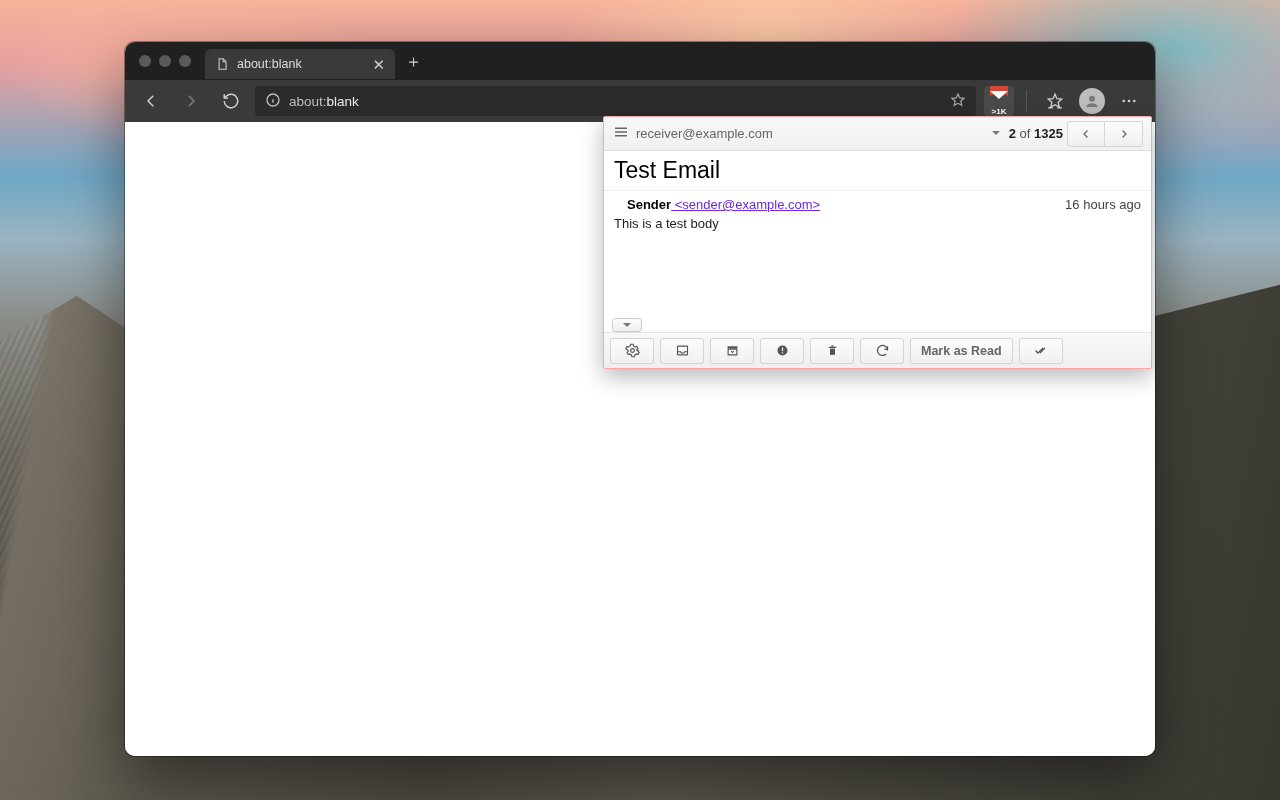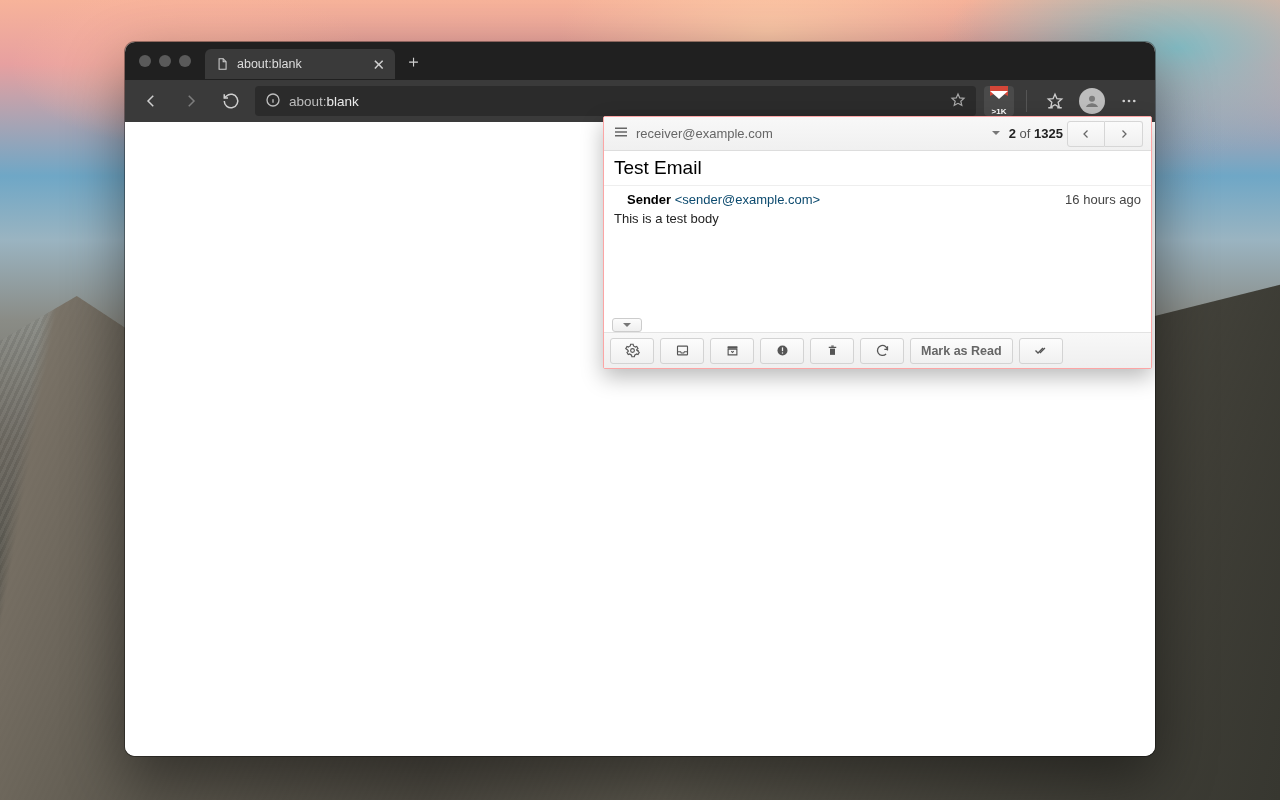--- a/index.html
+++ b/index.html
@@ -138,24 +138,24 @@
   .counter b { color:#222; }
   .nav-sq {
     width:38px; height:26px; border:1px solid #d6d6d6; background:linear-gradient(#fbfbfb,#f0f0f0);
     display:flex; align-items:center; justify-content:center; color:#666;
   }
   .nav-sq + .nav-sq { border-left:none; }
   .nav-sq:first-of-type { border-top-left-radius:3px; border-bottom-left-radius:3px; }
   .nav-sq:last-of-type  { border-top-right-radius:3px; border-bottom-right-radius:3px; }
   .nav-sq svg { width:12px; height:12px; }
 
-  .popup-subject { padding:6px 10px 6px 10px; font-size:19px; color:#000; border-bottom:1px solid #eee; }
+  .popup-subject { padding:6px 10px 6px 10px; font-size:23px; color:#000; border-bottom:1px solid #eee; }
   .popup-meta { display:flex; padding:6px 10px 2px 10px; }
   .popup-meta .from b { color:#000;margin-left:13px; }
-  .popup-meta .from span.addr { color:#0c4a6e; }
+  .popup-meta .from span.addr { color:#6d28d9;text-decoration:underline; }
   .popup-meta .time { margin-left:auto; color:#444; }
   .popup-body { padding:2px 10px; flex:1; }
   .expand { margin:0 0 0 8px; width:30px; height:14px; border:1px solid #ccc; border-radius:3px;
             background:linear-gradient(#fcfcfc,#efefef); display:flex; align-items:center; justify-content:center; }
   .expand svg { width:10px; height:10px; color:#777; }
 
   .popup-footer {
     border-top:1px solid #e3e3e3;
     background:linear-gradient(#f8f8f8,#efefef);
     height:36px; display:flex; align-items:center; padding:0 6px; gap:6px;

